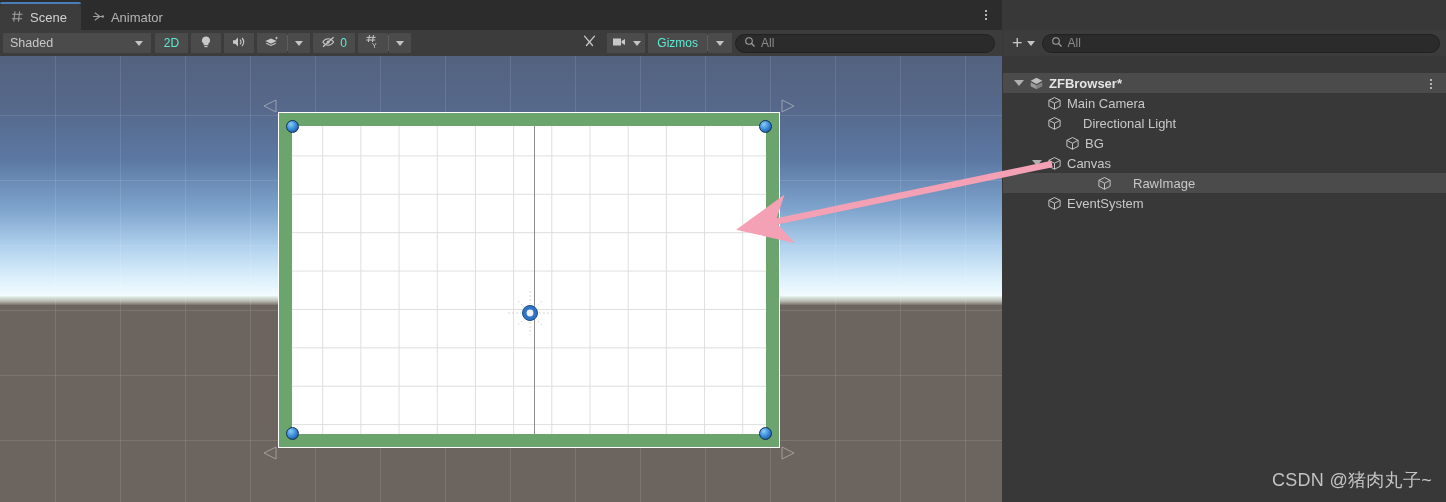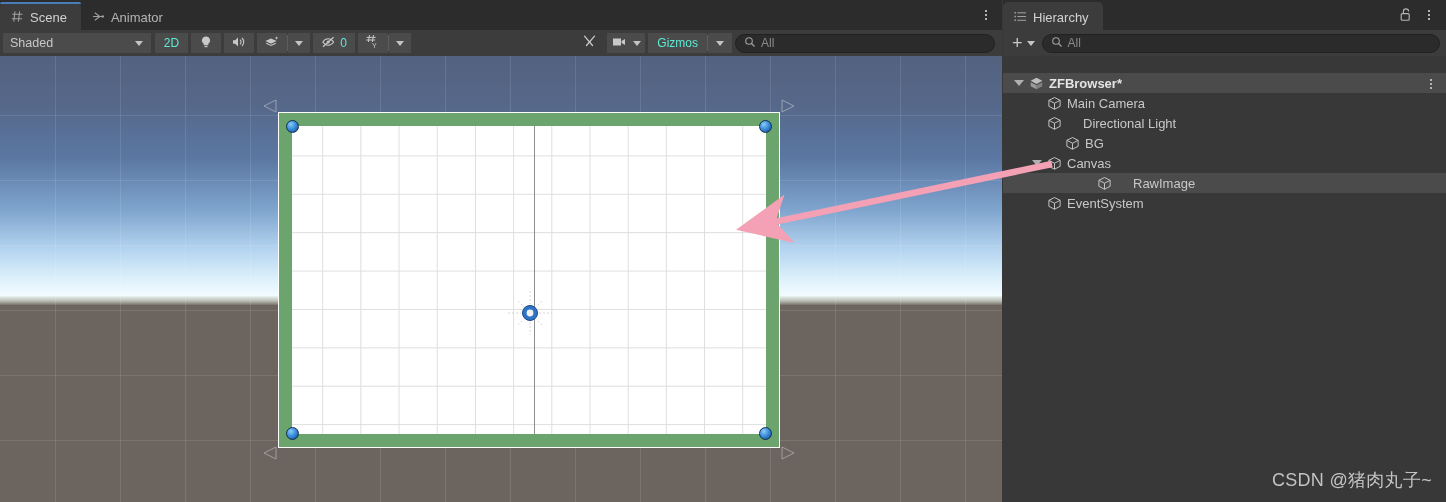--- a/index.html
+++ b/index.html
@@ -415,48 +415,20 @@
           </g>
           <circle cx="25" cy="25" r="7.5" fill="#2f74c8" stroke="#1b4a85" stroke-width="1"></circle>
           <circle cx="25" cy="25" r="3.4" fill="#f2f2f2"></circle>
         </svg>
       </div>
     </div>
   </div>
 
   <div class="panel" id="hierarchy-panel">
 
-    <div class="tabbar" id="hier-tabbar">
-      <div class="tab active">
-        <span class="ticon">
-          <svg width="13" height="13" viewBox="0 0 14 14">
-            <g fill="#b4b4b4">
-              <rect x="0.5" y="2.2" width="1.6" height="1.6"></rect>
-              <rect x="3.6" y="2.5" width="9.4" height="1.1"></rect>
-              <rect x="0.5" y="6.2" width="1.6" height="1.6"></rect>
-              <rect x="3.6" y="6.5" width="9.4" height="1.1"></rect>
-              <rect x="0.5" y="10.2" width="1.6" height="1.6"></rect>
-              <rect x="3.6" y="10.5" width="9.4" height="1.1"></rect>
-            </g>
-          </svg>
-        </span>
-        <span>Hierarchy</span>
-      </div>
-      <div style="position:absolute; right:33px; top:7px;" class="lock-icon">
-        <svg width="14" height="15" viewBox="0 0 14 15">
-          <rect x="2.2" y="6.6" width="8" height="6.6" rx="1" fill="none" stroke="#b4b4b4" stroke-width="1.15"></rect>
-          <path d="M4.4 6.6 V4.4 a2.6 2.6 0 0 1 5.2 0" fill="none" stroke="#b4b4b4" stroke-width="1.15"></path>
-        </svg>
-      </div>
-      <div class="kebab" style="right:10px; top:4px;">
-        <i></i>
-          <i></i>
-          <i></i>
-      </div>
-    </div>
 
     <div id="hier-toolbar">
       <div id="hier-add">
         <span class="plus">+</span>
         <span class="tb-drop-arrow"></span>
       </div>
       <div id="hier-search">
         <span class="search-glyph">
           <svg width="12" height="12" viewBox="0 0 12 12">
             <circle cx="5" cy="5" r="3.3" stroke="#a0a0a0" stroke-width="1.1" fill="none"></circle>

